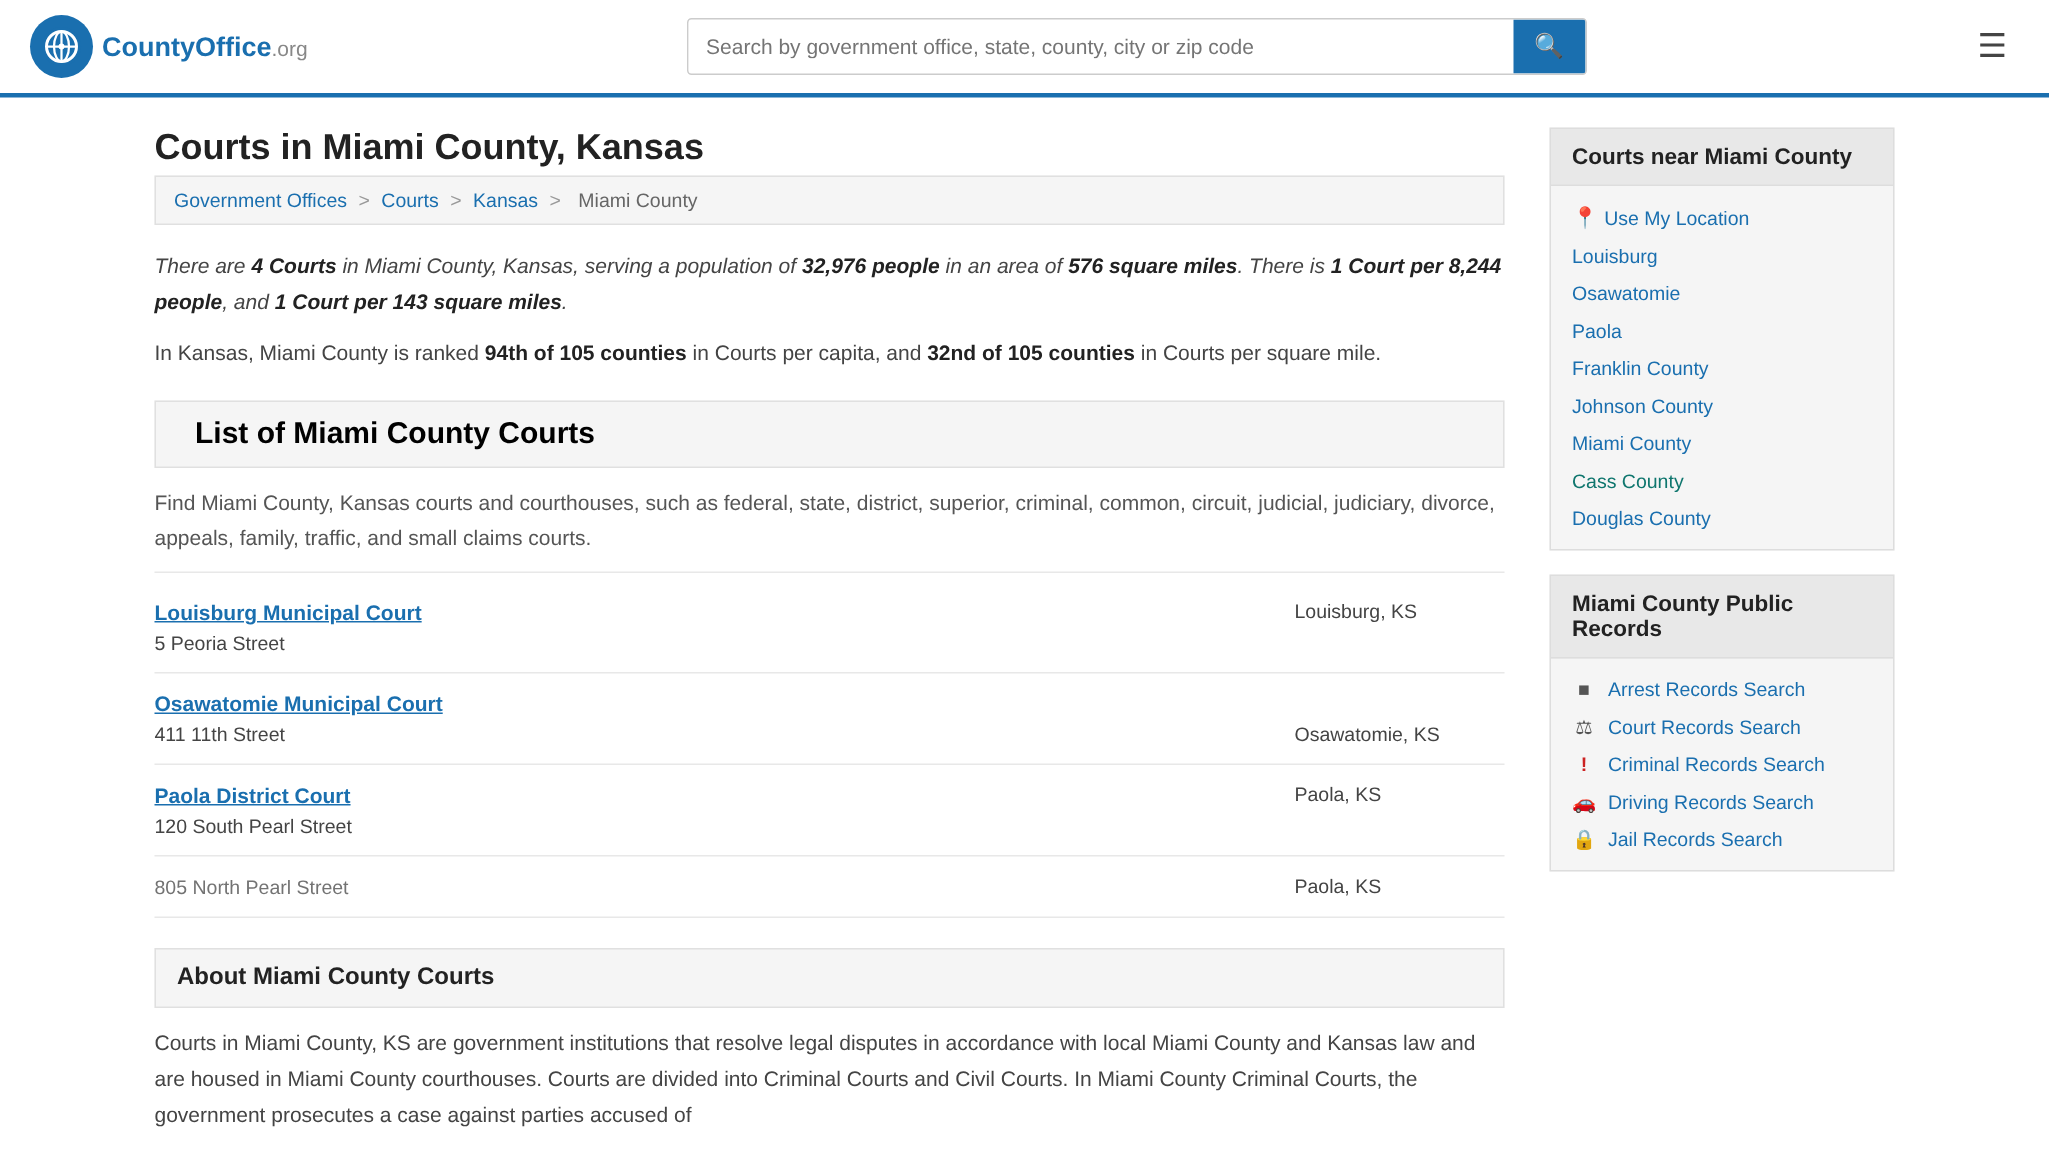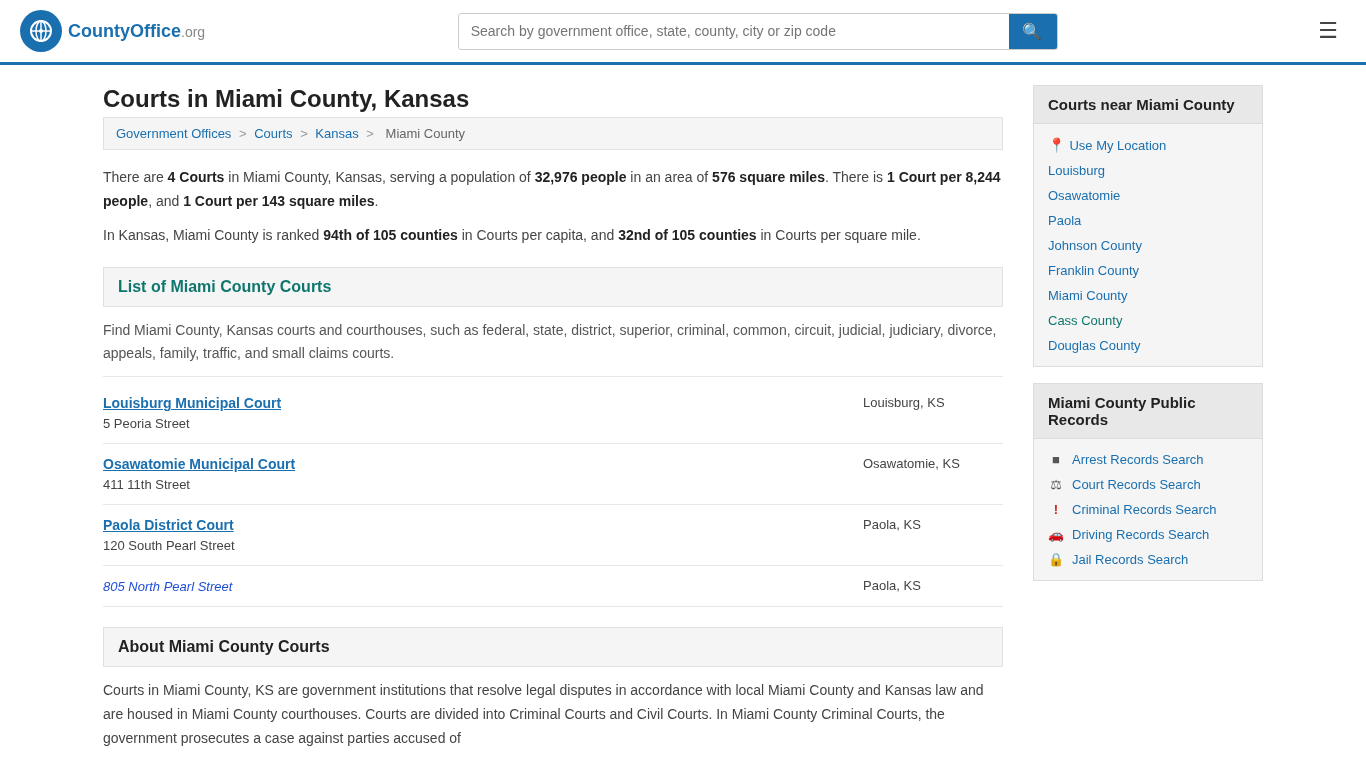--- a/index.html
+++ b/index.html
@@ -115,20 +115,21 @@
       text-decoration: none;
     }
     #breadcrumb span { color: #999; margin: 0 4px; }
 
     
     #stats-para {
       font-size: 14px;
       line-height: 1.7;
       margin-bottom: 10px;
       color: #444;
+      font-style: italic;
     }
     #stats-para b { color: #222; }
 
     #ranking-para {
       font-size: 14px;
       line-height: 1.7;
       margin-bottom: 20px;
       color: #444;
     }
     #ranking-para b { color: #222; }
@@ -292,53 +293,53 @@
       <span style="color:#666;">Miami County</span>
     </div>
 
     <p id="stats-para" style="font-size:14px; line-height:1.7; margin-bottom:10px; color:#444;">
       There are <b>4 Courts</b> in Miami County, Kansas, serving a population of <b>32,976 people</b> in an area of <b>576 square miles</b>. There is <b>1 Court per 8,244 people</b>, and <b>1 Court per 143 square miles</b>.
     </p>
     <p id="ranking-para" style="font-size:14px; line-height:1.7; margin-bottom:20px; color:#444;">
       In Kansas, Miami County is ranked <b>94th of 105 counties</b> in Courts per capita, and <b>32nd of 105 counties</b> in Courts per square mile.
     </p>
 
-    <div class="section-header" style="background:#f5f5f5; border:1px solid #e0e0e0; padding:10px 14px; font-size:16px; font-weight:bold; color:#0f766e; margin-bottom:0;">List of Miami County Courts</div>
+    <div class="section-header" style="background:#f5f5f5; border:1px solid #e0e0e0; padding:10px 26px; font-size:20px; font-weight:bold; color:#000000; margin-bottom:0;">List of Miami County Courts</div>
 
     <p class="section-desc" style="font-size:14px; color:#555; padding:12px 0; line-height:1.6; border-bottom:1px solid #e8e8e8; margin-bottom:6px;">Find Miami County, Kansas courts and courthouses, such as federal, state, district, superior, criminal, common, circuit, judicial, judiciary, divorce, appeals, family, traffic, and small claims courts.</p>
 
     <div id="courts-list">
 
       <div class="court-item" style="border-bottom:1px solid #e8e8e8; padding:12px 0; display:flex; align-items:flex-start;">
         <div class="court-info" style="flex:1;">
           <a class="court-name" href="#" style="font-size:14px; font-weight:bold; color:#1a6faf; text-decoration:underline; cursor:pointer; display:block; margin-bottom:4px;">Louisburg Municipal Court</a>
           <span class="court-address" style="font-size:13px; color:#444;">5 Peoria Street</span>
         </div>
         <div class="court-location" style="font-size:13px; color:#444; min-width:160px; text-align:left; padding-left:20px;">Louisburg, KS</div>
       </div>
 
-      <div class="court-item" style="border-bottom:1px solid #e8e8e8; padding:12px 0; display:flex; align-items:flex-start;">
+      <div class="court-item" style="border-bottom:1px solid #e8e8e8; padding:12px 0; display:flex; align-items:flex-end;">
         <div class="court-info" style="flex:1;">
           <a class="court-name" href="#" style="font-size:14px; font-weight:bold; color:#1a6faf; text-decoration:underline; cursor:pointer; display:block; margin-bottom:4px;">Osawatomie Municipal Court</a>
           <span class="court-address" style="font-size:13px; color:#444;">411 11th Street</span>
         </div>
         <div class="court-location" style="font-size:13px; color:#444; min-width:160px; text-align:left; padding-left:20px;">Osawatomie, KS</div>
       </div>
 
       <div class="court-item" style="border-bottom:1px solid #e8e8e8; padding:12px 0; display:flex; align-items:flex-start;">
         <div class="court-info" style="flex:1;">
           <a class="court-name" href="#" style="font-size:14px; font-weight:bold; color:#1a6faf; text-decoration:underline; cursor:pointer; display:block; margin-bottom:4px;">Paola District Court</a>
           <span class="court-address" style="font-size:13px; color:#444;">120 South Pearl Street</span>
         </div>
         <div class="court-location" style="font-size:13px; color:#444; min-width:160px; text-align:left; padding-left:20px;">Paola, KS</div>
       </div>
 
       <div class="court-item" style="border-bottom:1px solid #e8e8e8; padding:12px 0; display:flex; align-items:flex-start;">
         <div class="court-info" style="flex:1;">
-          <span class="court-address" style="font-size:13px; color:#1d4ed8;font-style:italic;">805 North Pearl Street</span>
+          <span class="court-address" style="font-size:13px; color:#737373;">805 North Pearl Street</span>
         </div>
         <div class="court-location" style="font-size:13px; color:#444; min-width:160px; text-align:left; padding-left:20px;">Paola, KS</div>
       </div>
 
     </div>
 
     <div class="about-section" style="margin-top:20px;">
       <div class="section-header" style="background:#f5f5f5; border:1px solid #e0e0e0; padding:10px 14px; font-size:16px; font-weight:bold; color:#222;">About Miami County Courts</div>
       <p class="about-text" style="font-size:14px; color:#444; line-height:1.7; margin-top:12px;">
         Courts in Miami County, KS are government institutions that resolve legal disputes in accordance with local Miami County and Kansas law and are housed in Miami County courthouses. Courts are divided into Criminal Courts and Civil Courts. In Miami County Criminal Courts, the government prosecutes a case against parties accused of
@@ -352,22 +353,22 @@
     <div class="sidebar-section" style="background:#f5f5f5; border:1px solid #ddd; margin-bottom:16px;">
       <div class="sidebar-title" style="background:#e8e8e8; padding:10px 14px; font-size:15px; font-weight:bold; color:#222; border-bottom:1px solid #ddd;">Courts near Miami County</div>
       <div class="sidebar-links" style="padding:8px 0;">
         <a class="sidebar-link" href="#" style="display:flex; align-items:center; padding:5px 14px; font-size:13px; color:#1a6faf; text-decoration:none; gap:4px;">
           <span style="color:#cc2222; font-size:14px;">📍</span>
           <span>Use My Location</span>
         </a>
         <a class="sidebar-link" href="#" style="display:block; padding:5px 14px; font-size:13px; color:#1a6faf; text-decoration:none;">Louisburg</a>
         <a class="sidebar-link" href="#" style="display:block; padding:5px 14px; font-size:13px; color:#1a6faf; text-decoration:none;">Osawatomie</a>
         <a class="sidebar-link" href="#" style="display:block; padding:5px 14px; font-size:13px; color:#1a6faf; text-decoration:none;">Paola</a>
+        <a class="sidebar-link" href="#" style="display:block; padding:5px 14px; font-size:13px; color:#1a6faf; text-decoration:none;">Franklin County</a>
         <a class="sidebar-link" href="#" style="display:block; padding:5px 14px; font-size:13px; color:#1a6faf; text-decoration:none;">Johnson County</a>
-        <a class="sidebar-link" href="#" style="display:block; padding:5px 14px; font-size:13px; color:#1a6faf; text-decoration:none;">Franklin County</a>
         <a class="sidebar-link" href="#" style="display:block; padding:5px 14px; font-size:13px; color:#1a6faf; text-decoration:none;">Miami County</a>
         <a class="sidebar-link" href="#" style="display:block; padding:5px 14px; font-size:13px; color:#0f766e; text-decoration:none;">Cass County</a>
         <a class="sidebar-link" href="#" style="display:block; padding:5px 14px; font-size:13px; color:#1a6faf; text-decoration:none;">Douglas County</a>
       </div>
     </div>
 
     <div class="public-records-section" style="background:#f5f5f5; border:1px solid #ddd;">
       <div class="public-records-title" style="background:#e8e8e8; padding:10px 14px; font-size:15px; font-weight:bold; color:#222; border-bottom:1px solid #ddd;">Miami County Public Records</div>
       <div class="records-links" style="padding:8px 0;">
         <div class="records-link-item" style="display:flex; align-items:center; padding:5px 14px; gap:8px;">

